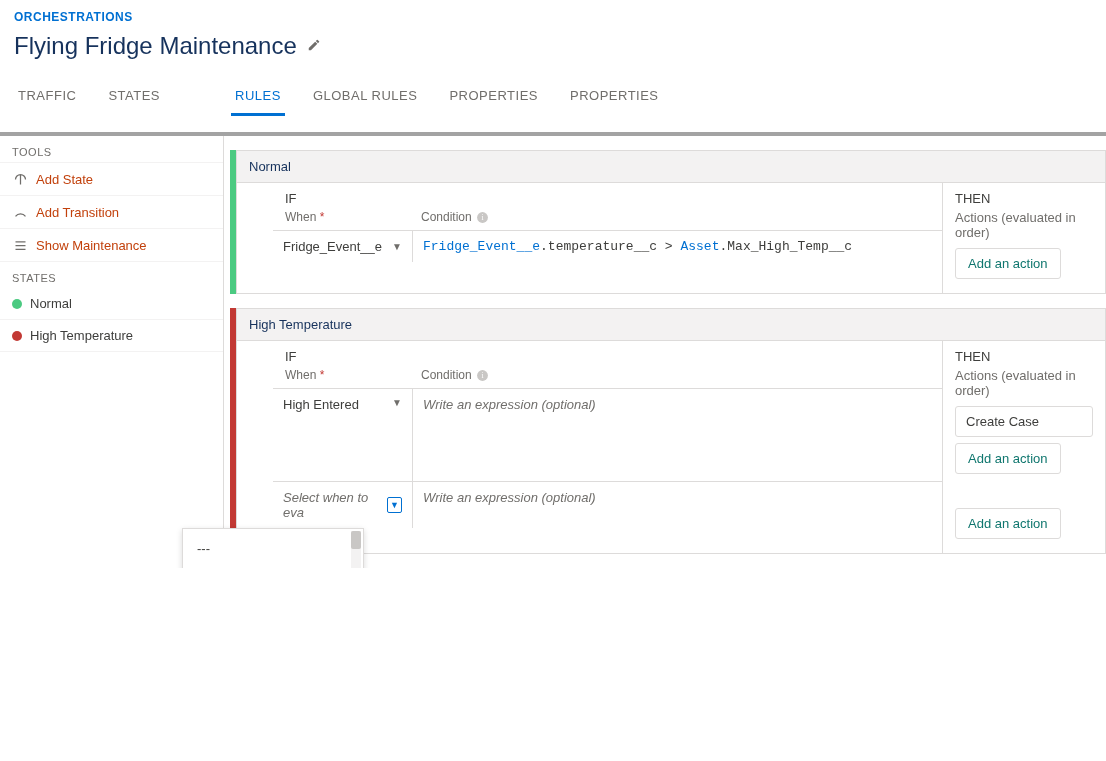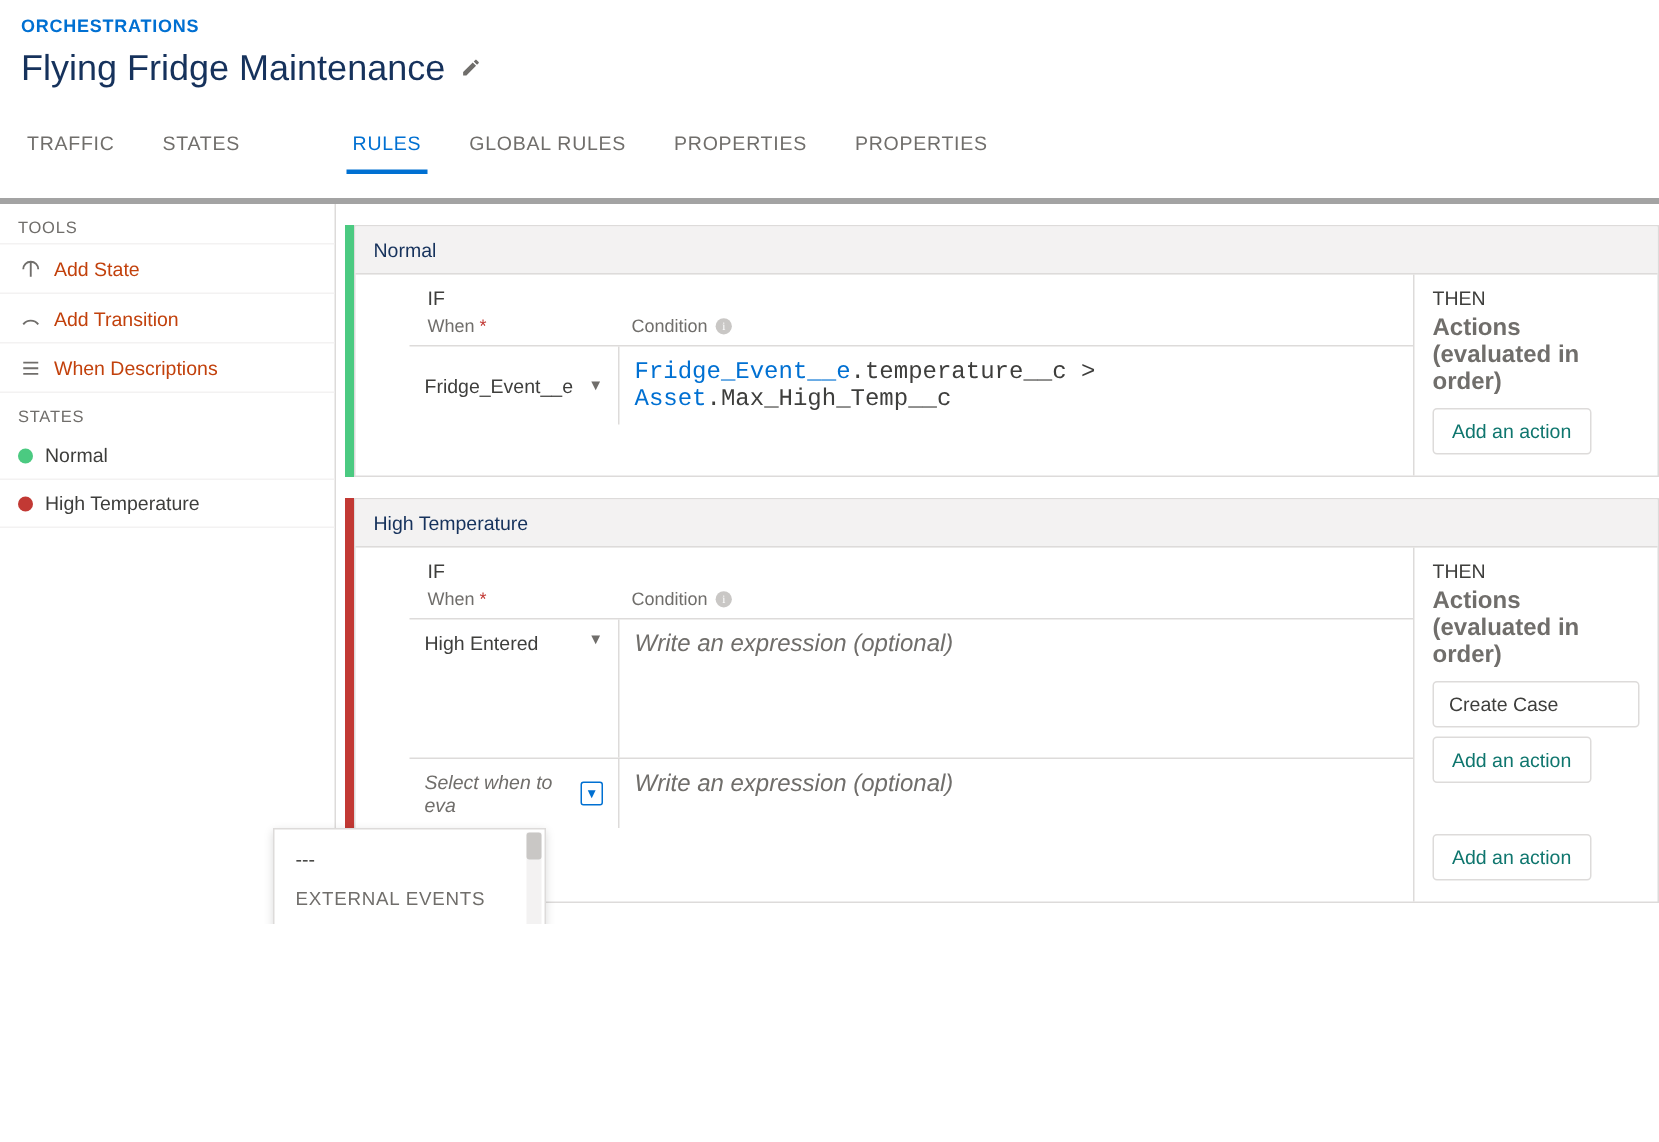--- a/index.html
+++ b/index.html
@@ -36,25 +36,25 @@
 .if-labels { display: flex; padding: 0 12px 6px 12px; font-size: 12px; color: #706e6b; }
 .when-label { width: 136px; }
 .req { color: #c23934; }
 .cond-label { display: flex; align-items: center; gap: 4px; }
 .info-icon { width: 14px; height: 14px; display: inline-flex; align-items: center; justify-content: center; }
 .rule-row { display: flex; border-top: 1px solid #dddbda; }
 .when-cell { width: 140px; padding: 8px 10px; border-right: 1px solid #dddbda; display: flex; align-items: center; justify-content: space-between; font-size: 13px; }
 .when-cell.placeholder { color: #706e6b; font-style: italic; }
 .chev { color: #706e6b; font-size: 10px; }
 .chev-active { width: 16px; height: 16px; border: 1px solid #0070d2; border-radius: 2px; display: inline-flex; align-items: center; justify-content: center; color: #0070d2; font-size: 9px; }
-.cond-cell { flex: 1; padding: 8px 10px; font-family: "Courier New", monospace; font-size: 16px; }
+.cond-cell { flex: 1; padding: 8px 10px; font-family: "Courier New", monospace; font-size: 13px; }
 .cond-cell.placeholder { color: #706e6b; font-style: italic; font-family: inherit; }
 .tok-blue { color: #0070d2; }
 .then-label { font-size: 13px; color: #3e3e3c; margin-bottom: 4px; }
-.then-sub { font-size: 16px; color: #706e6b; margin-bottom: 8px; font-weight: bold; }
+.then-sub { font-size: 13px; color: #706e6b; margin-bottom: 8px; }
 .action-btn { border: 1px solid #dddbda; border-radius: 3px; padding: 7px 12px; color: #0f766e; font-size: 13px; cursor: pointer; margin-bottom: 6px; display: inline-block; background: #fff; }
 .action-existing { border: 1px solid #dddbda; border-radius: 3px; padding: 7px 10px; font-size: 13px; margin-bottom: 6px; background: #fff; }
 .rule-row.tall .cond-cell, .rule-row.tall .when-cell { min-height: 92px; align-items: flex-start; }
 .dropdown { position: absolute; left: -42px; top: 396px; width: 182px; background: #fff; border: 1px solid #dddbda; box-shadow: 0 2px 6px rgba(0,0,0,0.15); padding: 8px 0; z-index: 10; }
 .dd-scroll { position: absolute; right: 2px; top: 2px; bottom: 2px; width: 10px; background: #f3f2f2; }
 .dd-thumb { position: absolute; right: 2px; top: 2px; width: 10px; height: 18px; background: #c9c7c5; border-radius: 2px; }
 .dd-thumb2 { position: absolute; right: 2px; bottom: 2px; width: 10px; height: 10px; background: #c9c7c5; border-radius: 2px; }
 .dd-item { padding: 8px 14px; font-size: 13px; cursor: pointer; }
 .dd-sep { padding: 4px 14px; color: #3e3e3c; }
 .dd-heading { padding: 8px 14px 4px 14px; font-size: 12.5px; color: #706e6b; letter-spacing: 0.5px; }
@@ -103,21 +103,21 @@
           </svg>
       </span>
       <span>Add Transition</span>
     </div>
     <div class="side-item">
       <span class="side-icon">
         <svg width="15" height="15" viewBox="0 0 24 24" fill="none" stroke="currentColor" stroke-width="2">
             <path d="M4 6h16M4 12h16M4 18h16"></path>
           </svg>
       </span>
-      <span>When Descriptions</span>
+      <span>Show Maintenance</span>
     </div>
     <div class="side-section-label">STATES</div>
     <div class="state-item">
       <span class="dot green"></span>
       <span>Normal</span>
     </div>
     <div class="state-item">
       <span class="dot red"></span>
       <span>High Temperature</span>
     </div>

